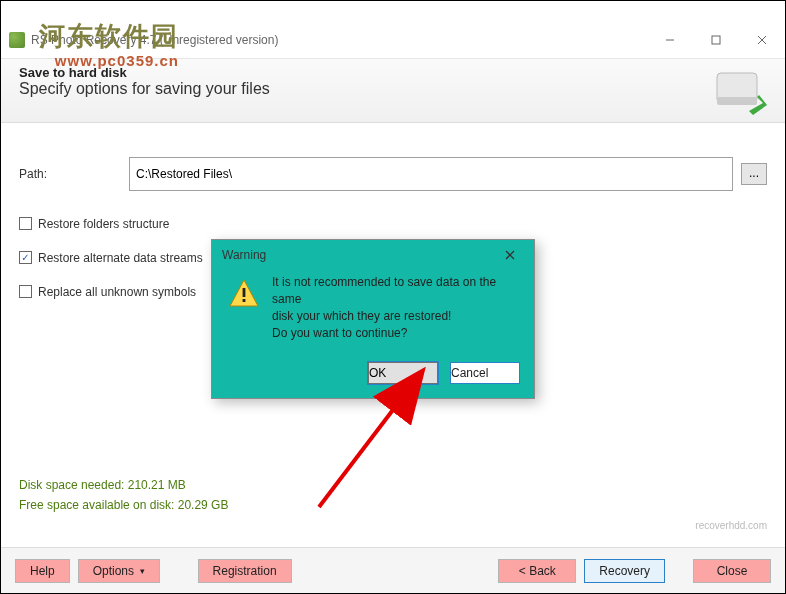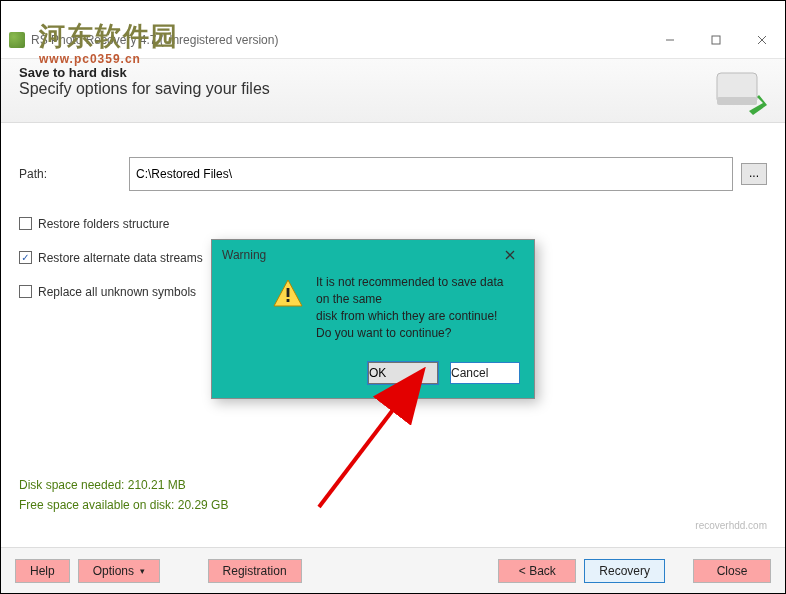--- a/index.html
+++ b/index.html
@@ -8,21 +8,21 @@
   
   .titlebar { height: 38px; background: #fff; display: flex; align-items: center; border-bottom: 1px solid #e5e5e5; margin-top: 20px; }
   .titlebar-icon { width: 16px; height: 16px; margin: 0 6px 0 8px; background: radial-gradient(circle at 30% 30%, #8aba4f, #5a8a2f); border-radius: 2px; }
   .titlebar-text { font-size: 12px; color: #666; flex: 1; }
   .winbtn { width: 46px; height: 30px; display: flex; align-items: center; justify-content: center; color: #666; font-size: 10px; }
   .winbtn.close { color: #666; }
 
   
   .watermark { position: absolute; top: 18px; left: 38px; z-index: 50; pointer-events: none; }
   .wm-ch { font-size: 26px; font-weight: bold; color: #808040; letter-spacing: 2px; }
-  .wm-url { font-size: 12px; color: #c05a34; font-weight: bold; letter-spacing: 1px; margin-top: -2px; }
+  .wm-url { font-size: 15px; color: #c05a34; font-weight: bold; letter-spacing: 1px; margin-top: -2px; text-align: right; }
 
   
   .header { height: 64px; padding: 6px 18px; background: linear-gradient(#fafafa, #f0f0f0); border-bottom: 1px solid #ddd; position: relative; }
   .header-title { font-size: 13px; font-weight: bold; color: #222; }
   .header-sub { font-size: 16px; color: #333; margin-top: 0; }
   .header-icon { position: absolute; right: 18px; top: 8px; width: 56px; height: 48px; }
 
   .content { position: absolute; top: 96px; left: 0; right: 0; bottom: 54px; padding: 0 18px; }
 
   .row-path { display: flex; align-items: center; margin-top: 60px; }
@@ -39,28 +39,28 @@
 
   
   .footer { position: absolute; bottom: 0; left: 0; right: 0; height: 46px; border-top: 1px solid #ddd; background: #f5f5f5; display: flex; align-items: center; padding: 0 14px; }
   .btn { height: 24px; padding: 0 14px; font-size: 12px; background: #fca5a5; border: 1px solid #b5b5b5; display: inline-flex; align-items: center; justify-content: center; color: #222; }
   .btn.arrow::after { content: "▾"; font-size: 9px; margin-left: 6px; }
   .btn + .btn { margin-left: 8px; }
   .btn.primary { border: 1px solid #2a80c9; background: #e6f2fb; }
   .spacer { flex: 1; }
   .footer .group-right .btn { margin-left: 8px; min-width: 78px;}
   .group-left { display: flex; }
-  .group-mid { margin-left: 48px; }
+  .group-mid { margin-left: 38px; }
   .group-right { display: flex; }
 
   
   .dialog { position: absolute; left: 210px; top: 238px; width: 324px; background: #14b8a6; border: 1px solid #8a8a8a; box-shadow: 4px 4px 12px rgba(0,0,0,.25); z-index: 100; }
   .dlg-title { height: 30px; display: flex; align-items: center; padding: 0 10px; font-size: 12px; color: #333; }
   .dlg-close { margin-left: auto; width: 28px; text-align: center; font-size: 13px; color: #333; }
-  .dlg-body { display: flex; padding: 4px 14px 12px; margin-left: 44px; }
+  .dlg-body { display: flex; padding: 4px 14px 12px; }
   .warn-icon { width: 32px; height: 32px; margin: 4px 12px 0 2px; flex-shrink: 0; }
   .dlg-text { font-size: 12px; color: #222; line-height: 17px; }
   .dlg-buttons { display: flex; justify-content: flex-end; gap: 12px; padding: 8px 14px 14px; }
   .dlg-btn { min-width: 70px; height: 22px; font-size: 12px; text-align: left; line-height: 20px; }
   .dlg-btn.ok { background: #e1e1e1; border: 1px solid #707070; box-shadow: 0 0 0 1px #2a80c9; }
   .dlg-btn.cancel { background: #fff; border: 1px solid #2a80c9; color: #222; }
 
   
   .arrow-svg { position: absolute; left: 308px; top: 366px; z-index: 200; pointer-events: none; }
 </style>
@@ -161,21 +161,21 @@
     </div>
   </div>
   <div class="dlg-body">
     <svg class="warn-icon" viewBox="0 0 32 32">
       <polygon points="16,2 30,28 2,28" fill="#ffd94a" stroke="#b38600" stroke-width="1"></polygon>
       <rect x="14.6" y="10" width="2.8" height="9" fill="#222"></rect>
       <rect x="14.6" y="21" width="2.8" height="3" fill="#222"></rect>
     </svg>
     <div class="dlg-text">
       <div>It is not recommended to save data on the same</div>
-      <div>disk from which they are continue!</div>
+      <div>disk your which they are restored!</div>
       <div>Do you want to continue?</div>
     </div>
   </div>
   <div class="dlg-buttons">
     <div class="dlg-btn ok">OK</div>
     <div class="dlg-btn cancel">Cancel</div>
   </div>
 </div>
 
 <svg class="arrow-svg" width="130" height="150">

